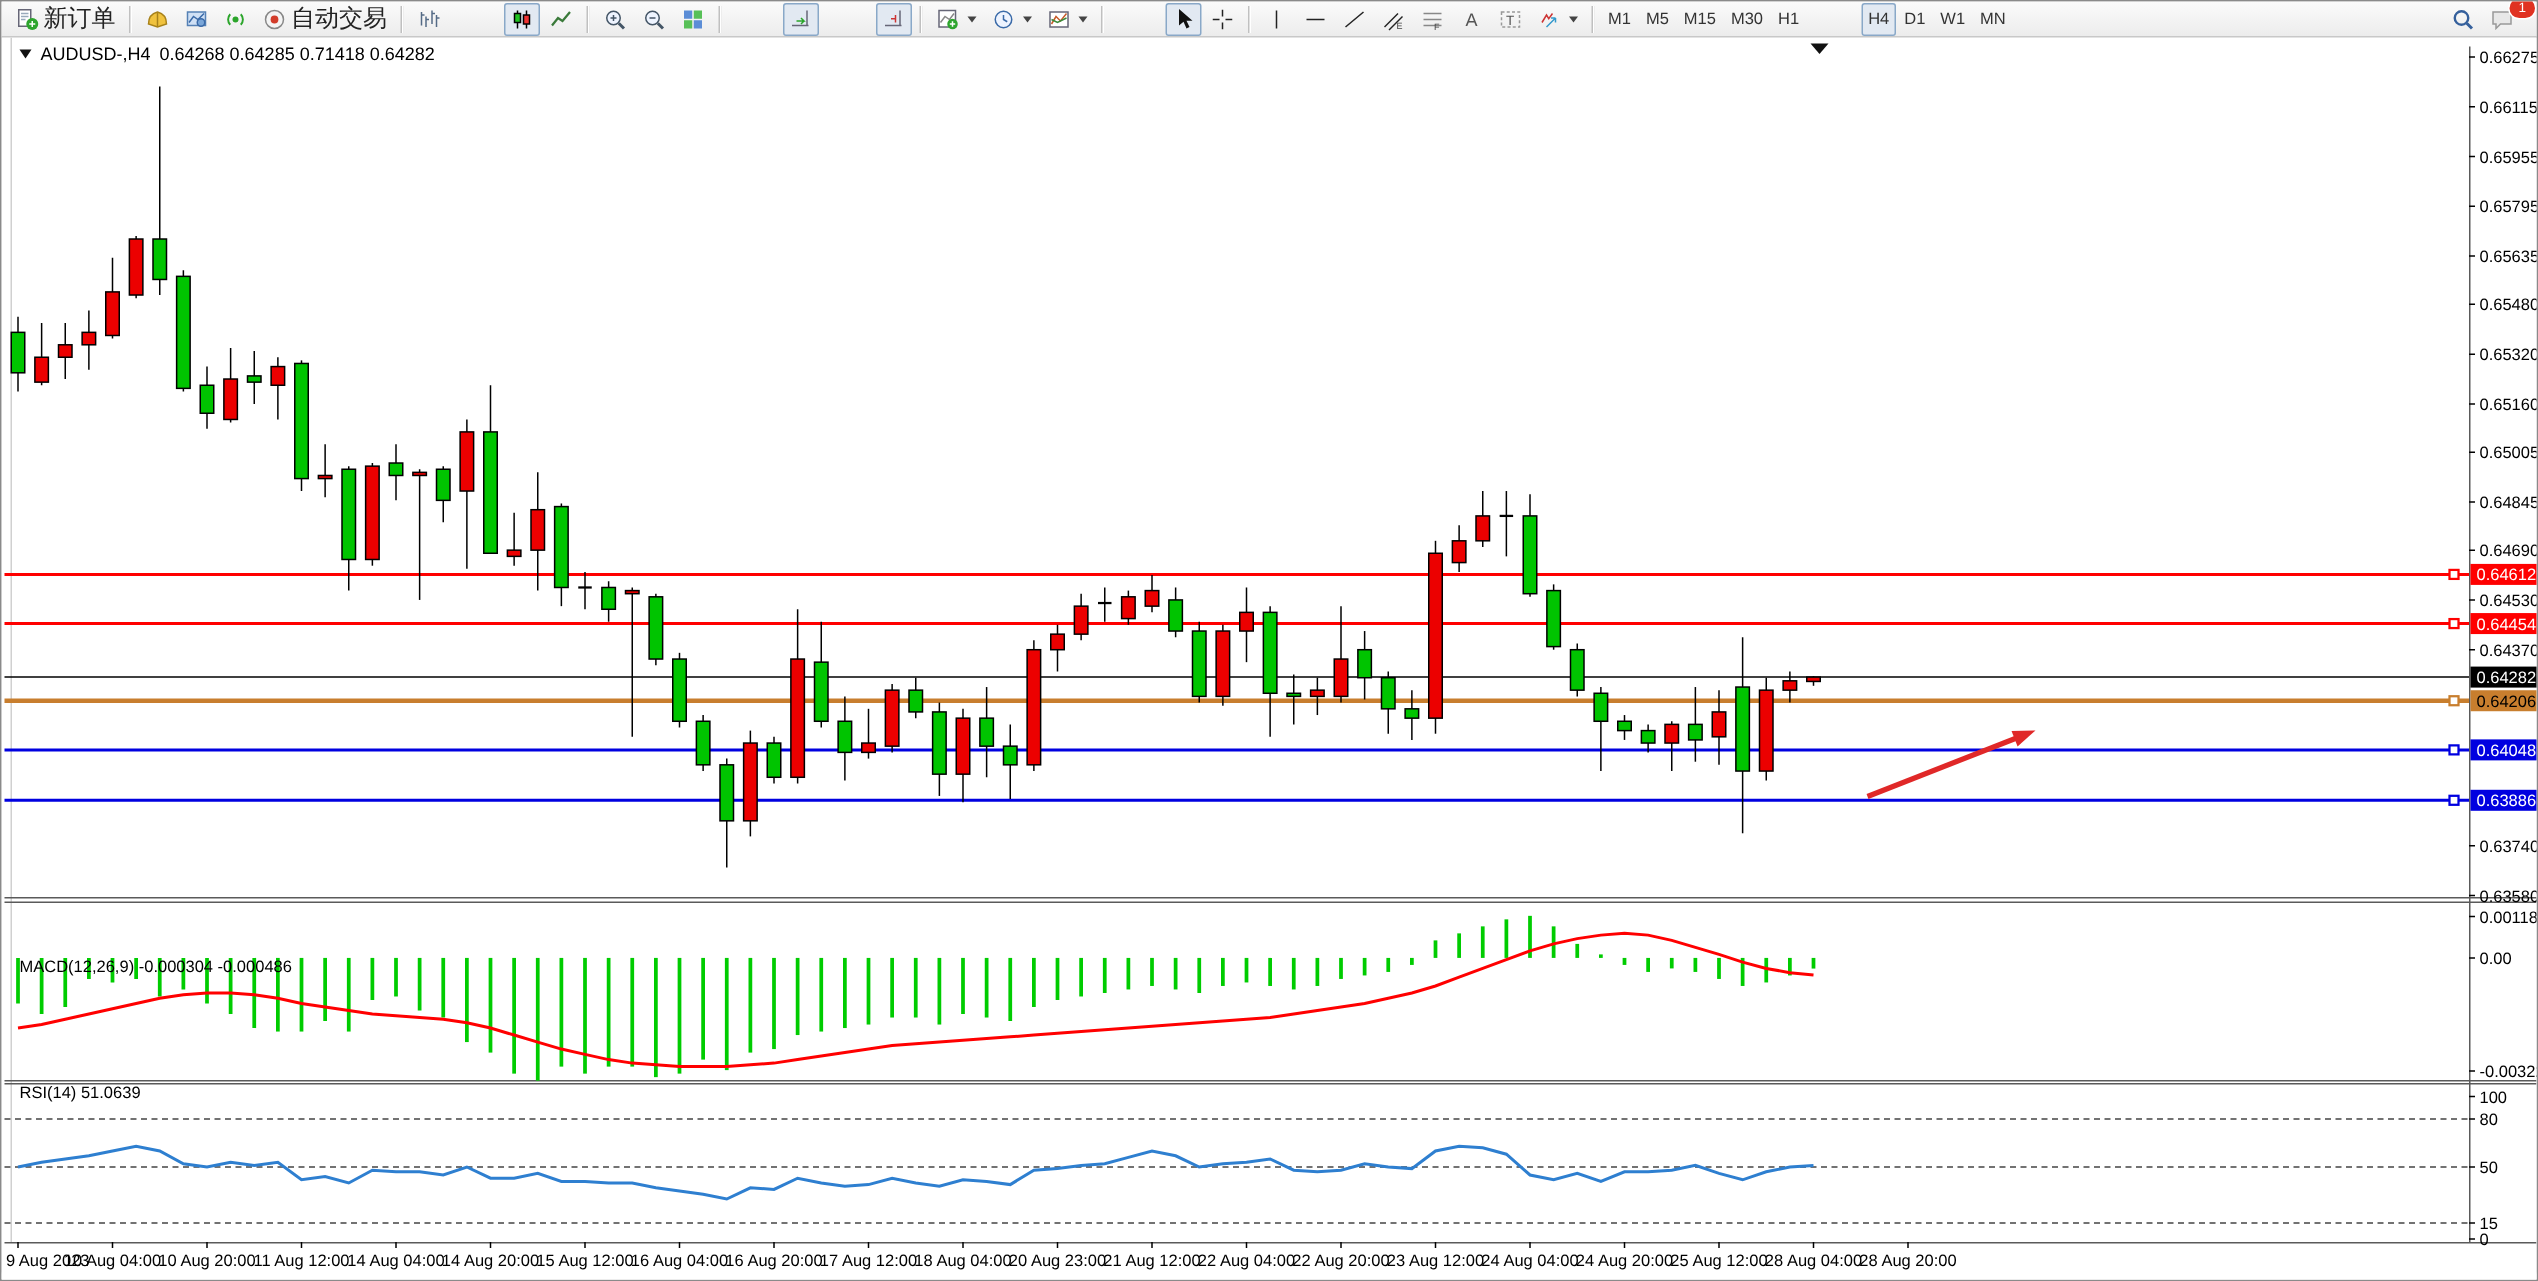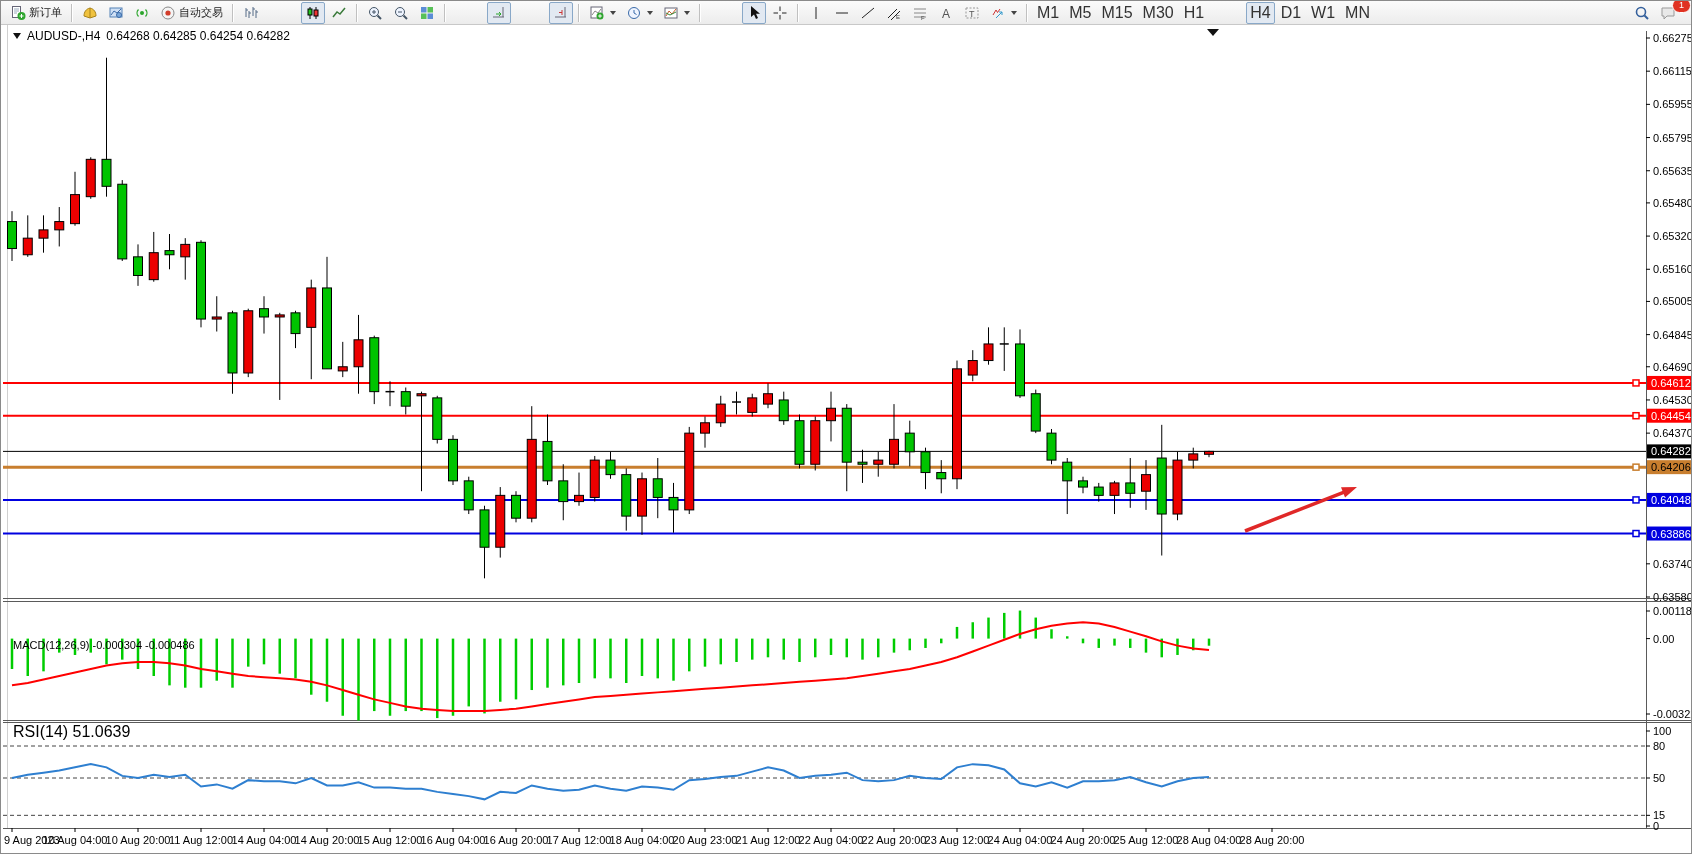--- a/index.html
+++ b/index.html
@@ -9,37 +9,37 @@
   
   .toolbar{position:absolute;left:0;top:0;width:1692px;height:24px;
      background:linear-gradient(#fbfbfb,#ececec);border-bottom:1px solid #c8c8c8;
      display:flex;align-items:center;padding:0 4px;box-sizing:border-box;z-index:50;}
   .tgroup{display:flex;align-items:center;height:22px;}
   .tsep{width:1px;height:18px;background:#c0c0c0;margin:0 4px;border-right:1px solid #fff;}
   .tbtn{display:flex;align-items:center;gap:3px;height:20px;padding:0 3px;margin:0 1px;
         border:1px solid transparent;border-radius:2px;cursor:default;color:#333;
         font-size:12px;white-space:nowrap;}
   .tbtn.pressed{background:#e2e9f2;border-color:#89a8c8;margin-left:37px;}
-  .tbtn .lbl{font-size:11px;color:#222;}
+  .tbtn .lbl{font-size:16px;color:#222;}
   .tbtn svg{display:block;}
   .caret{width:0;height:0;border-left:3px solid transparent;border-right:3px solid transparent;
          border-top:4px solid #444;margin-left:2px;}
-  .tf .lbl{font-size:16px;color:#333;}
+  .tf .lbl{font-size:11px;color:#333;}
   .tb-right{margin-left:auto;display:flex;align-items:center;}
   .chatwrap{position:relative;margin-right:8px;}
   .badge{position:absolute;right:-10px;top:-4px;min-width:13px;height:13px;border-radius:8px;
      background:#e03222;color:#fff;font-size:9px;line-height:13px;text-align:center;
      padding:0 2px;border:1px solid #fff;}
   
   .ovl{position:absolute;z-index:20;color:#000;font-size:12px;}
   #chart-title{left:12px;top:28px;display:flex;align-items:center;gap:6px;}
   .dtri{width:0;height:0;border-left:4px solid transparent;border-right:4px solid transparent;
         border-top:6px solid #111;}
   #macd-label{left:12px;top:600px;font-size:11px;margin-top:38px;}
-  #rsi-label{left:12px;top:722px;font-size:16px;}
+  #rsi-label{left:12px;top:722px;font-size:11px;}
   svg text{font-family:"Liberation Sans",sans-serif;}
   .bottom-strip{position:absolute;left:0;top:847px;width:1692px;height:7px;
      background:#ececec;border-top:1px solid #bdbdbd;z-index:5;}
 </style>
 </head>
 <body>
 
 <div class="app">
 
   <div class="toolbar" id="toolbar">
@@ -638,19 +638,19 @@
       <text x="1145" y="819" font-size="11" fill="#000" text-anchor="middle">25 Aug 12:00</text>
       <line x1="1208" y1="803" x2="1208" y2="807" stroke="#000"></line>
       <text x="1208" y="819" font-size="11" fill="#000" text-anchor="middle">28 Aug 04:00</text>
       <line x1="1271" y1="803" x2="1271" y2="807" stroke="#000"></line>
       <text x="1271" y="819" font-size="11" fill="#000" text-anchor="middle">28 Aug 20:00</text>
     </svg>
 
   <div class="ovl" id="chart-title">
     <span class="dtri"></span>
     <span>AUDUSD-,H4</span>
-    <span>0.64268 0.64285 0.64254 0.64282</span>
+    <span>0.64268 0.64285 0.71418 0.64282</span>
   </div>
   <div class="ovl" id="macd-label">MACD(12,26,9) -0.000304 -0.000486</div>
   <div class="ovl" id="rsi-label">RSI(14) 51.0639</div>
 
   <div class="bottom-strip"></div>
 </div>
 
 </body></html>

